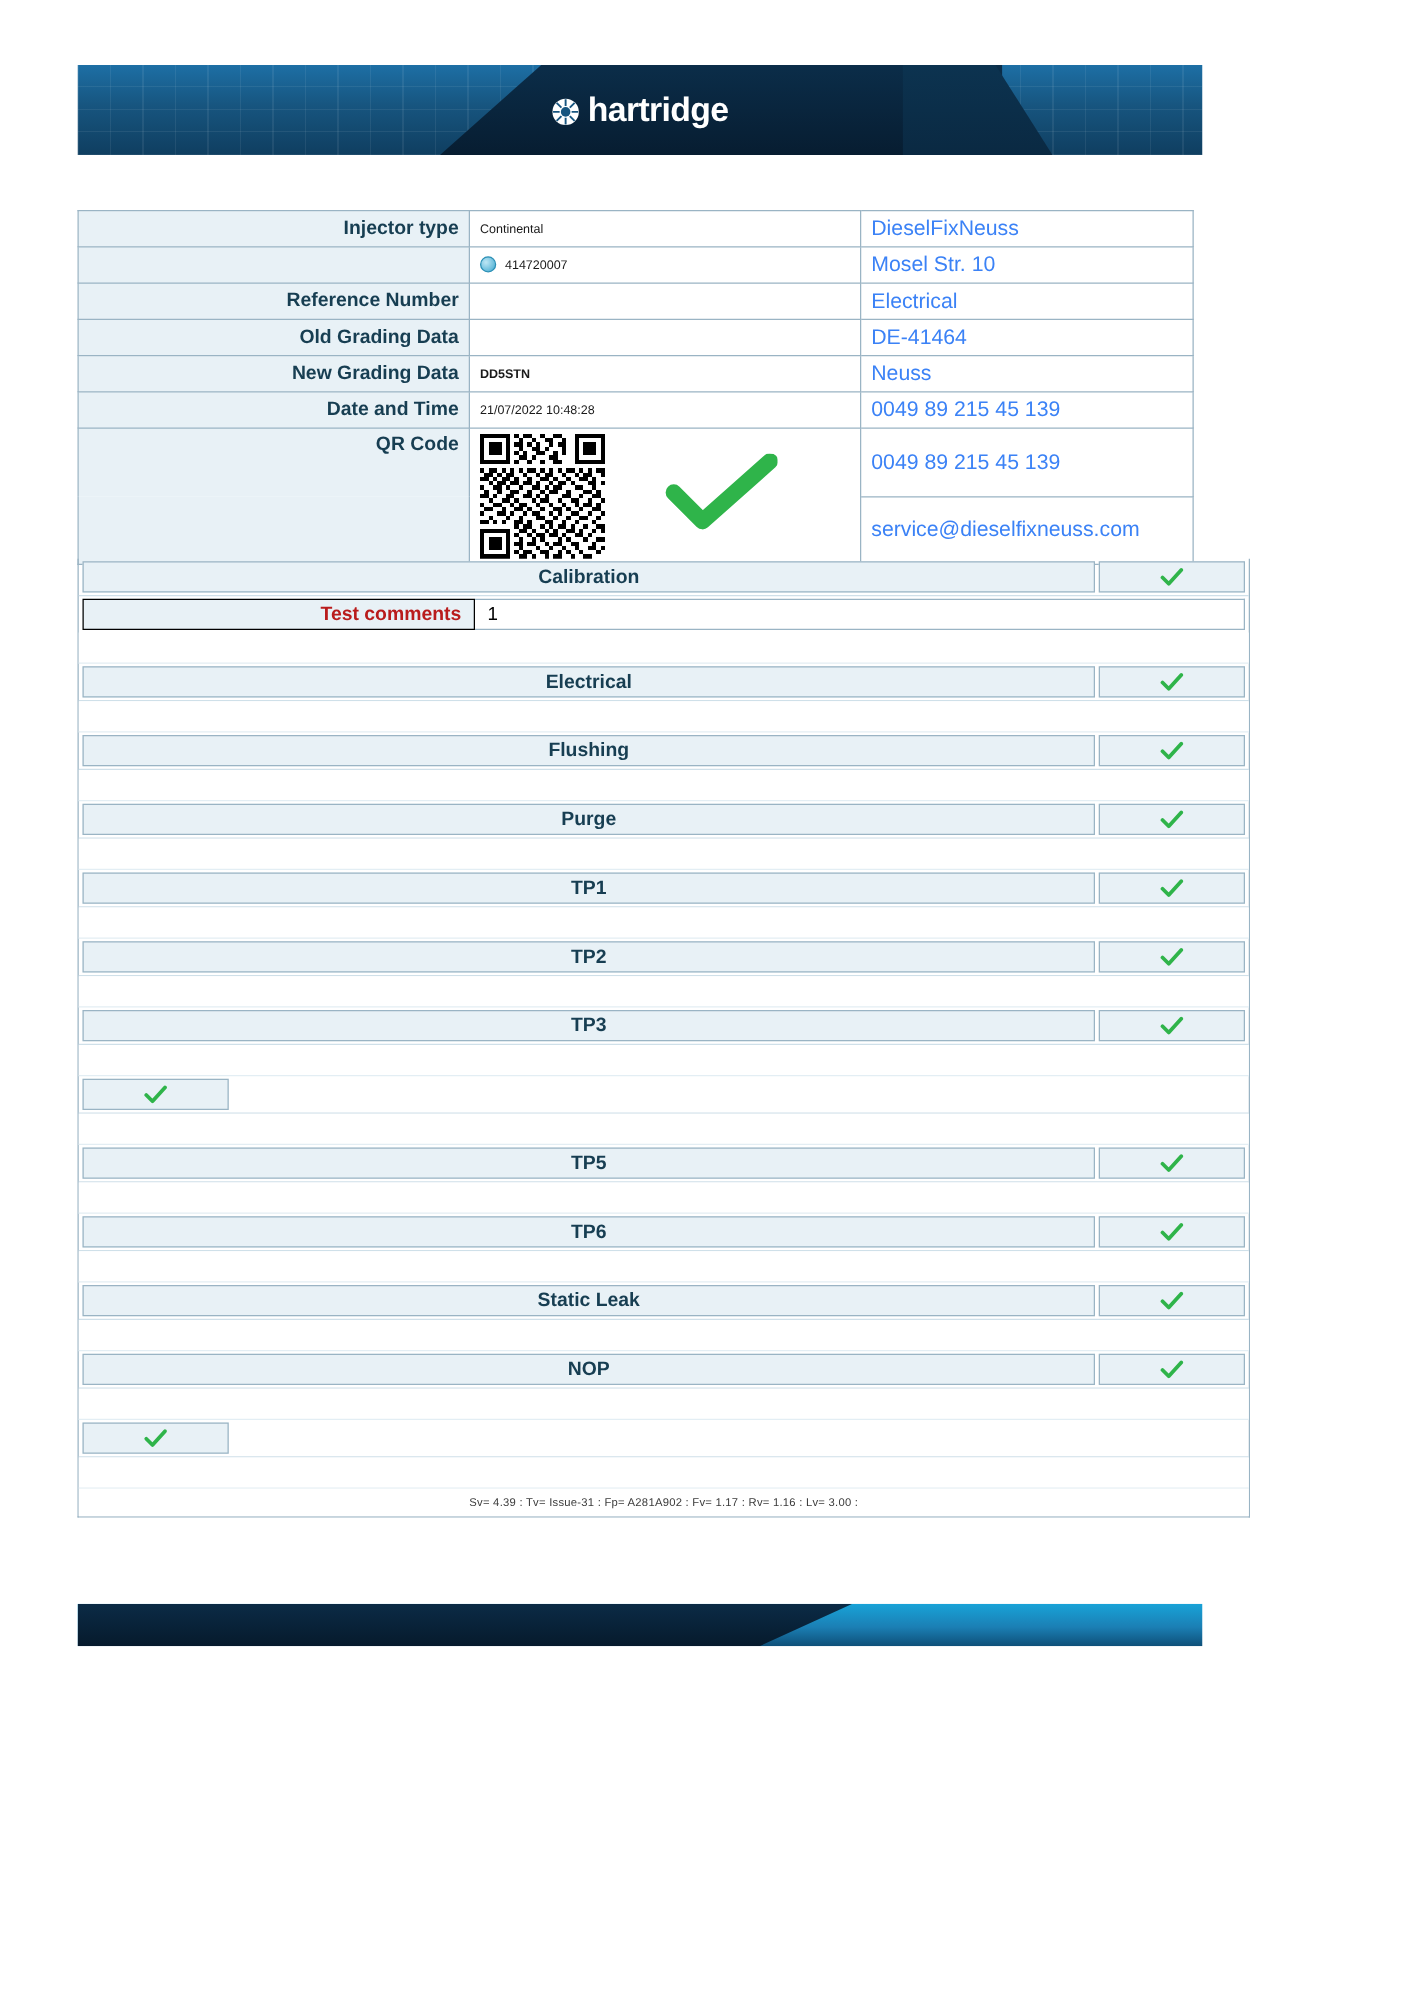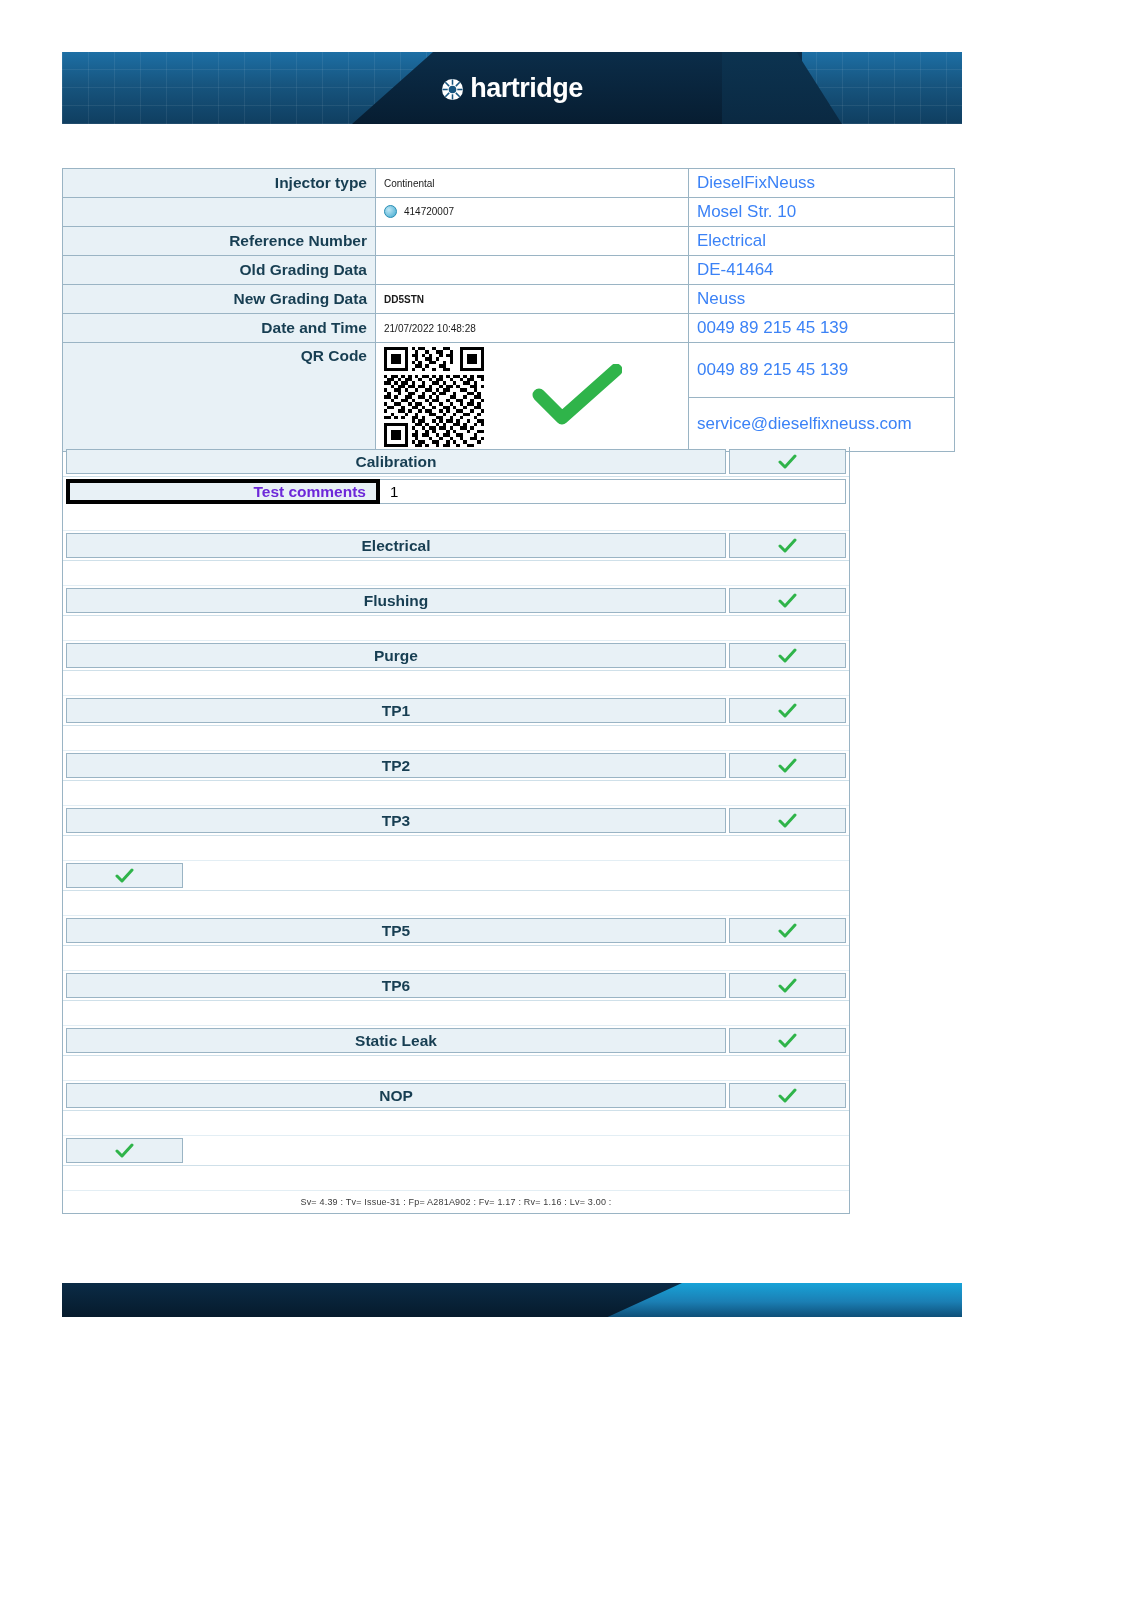--- a/index.html
+++ b/index.html
@@ -163,21 +163,21 @@
     gap: 48px;
   }
   .qr-img { width: 100px; height: 100px; display:block; }
   .tick-big { width: 90px; height: 64px; }
 
   
   .results {
     position: absolute;
     left: 62px;
     top: 447px;
-    width: 788px;
+    width: 938px;
     border: 1px solid #9ab4c4;
     border-top: none;
     box-sizing: border-box;
   }
   .res-row {
     display: flex;
     align-items: stretch;
     height: 29px;
     border-bottom: 1px solid #cfe0e9;
   }
@@ -212,30 +212,30 @@
   
   .comments-row {
     display: flex;
     align-items: stretch;
     height: 29px;
   }
   .comments-label {
     width: 314px;
     flex: 0 0 314px;
     background: #e8f1f6;
-    border: 4px solid #000000;
+    border: 1px solid #000000;
     margin: 2px 0 2px 3px;
     display: flex;
     align-items: center;
     justify-content: flex-end;
     padding-right: 10px;
     box-sizing: border-box;
     font-weight: bold;
     font-size: 15.5px;
-    color: #6d28d9;
+    color: #b91c1c;
   }
   .comments-value {
     flex: 1 1 auto;
     background: #ffffff;
     border: 1px solid #9ab4c4;
     border-left: none;
     margin: 2px 3px 2px 0;
     display: flex;
     align-items: center;
     padding-left: 10px;

